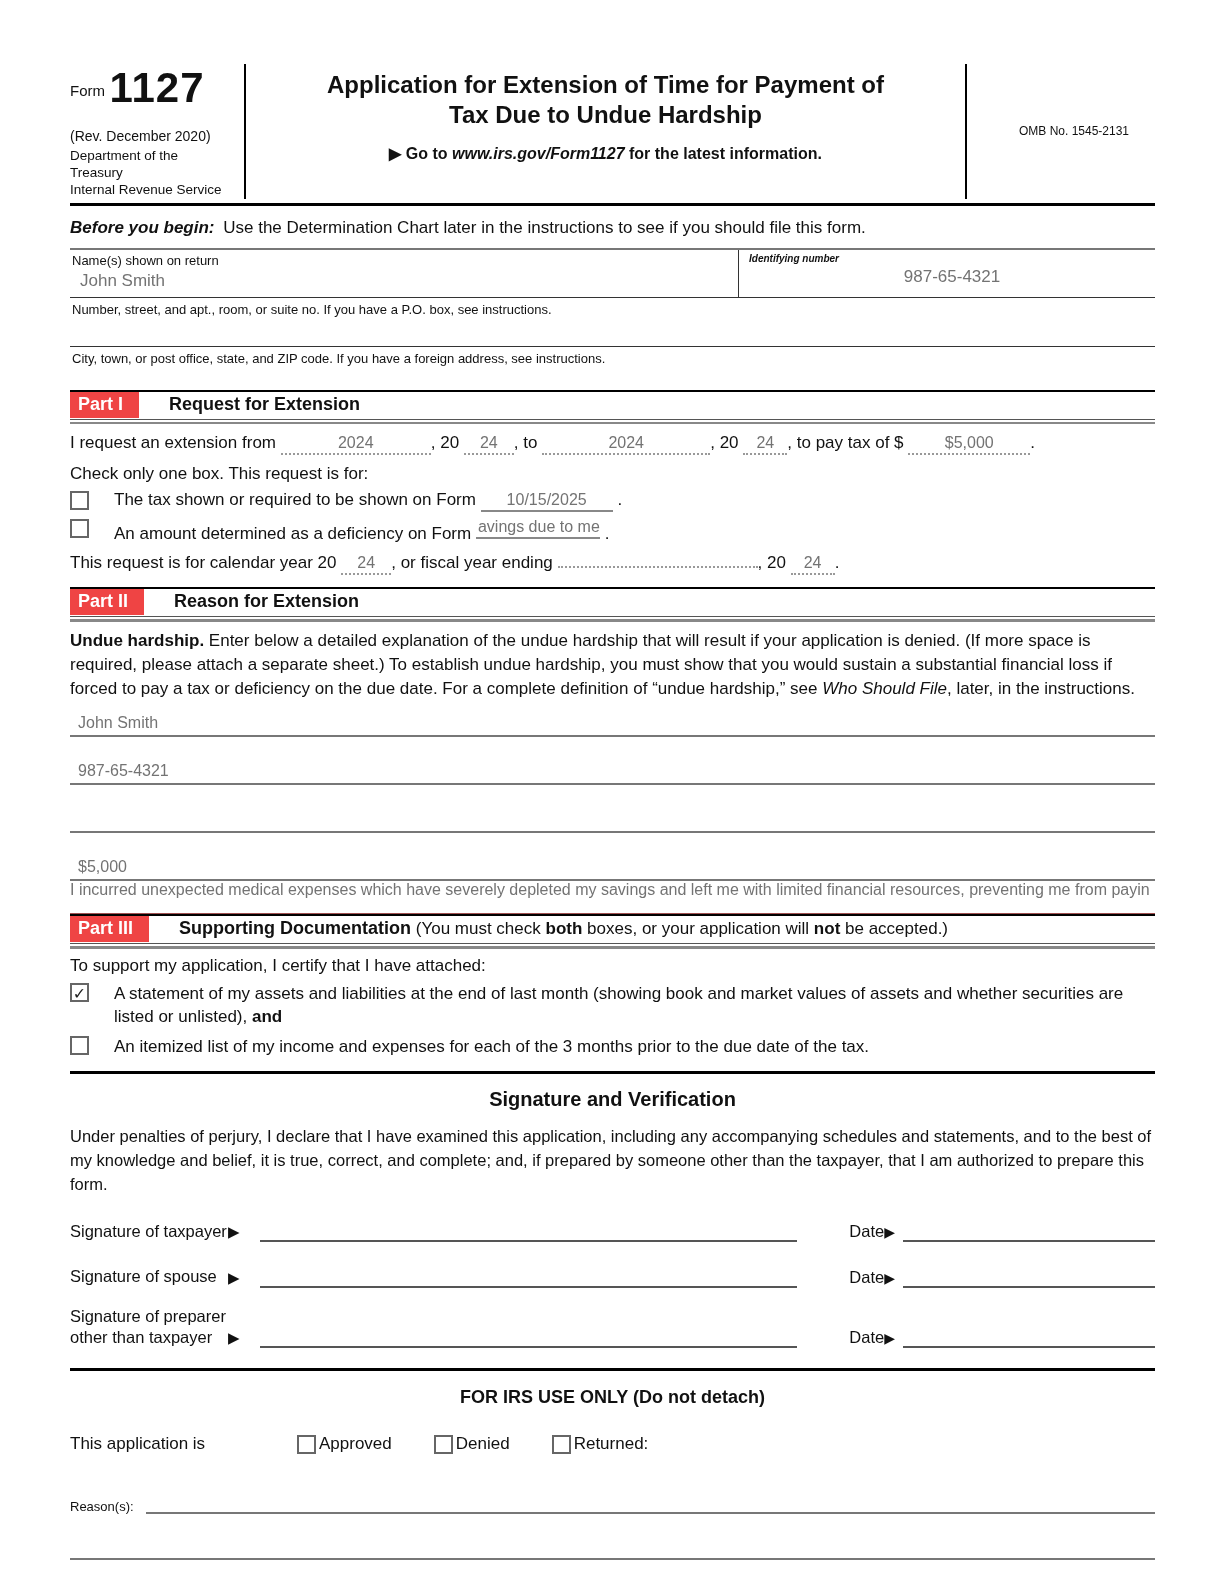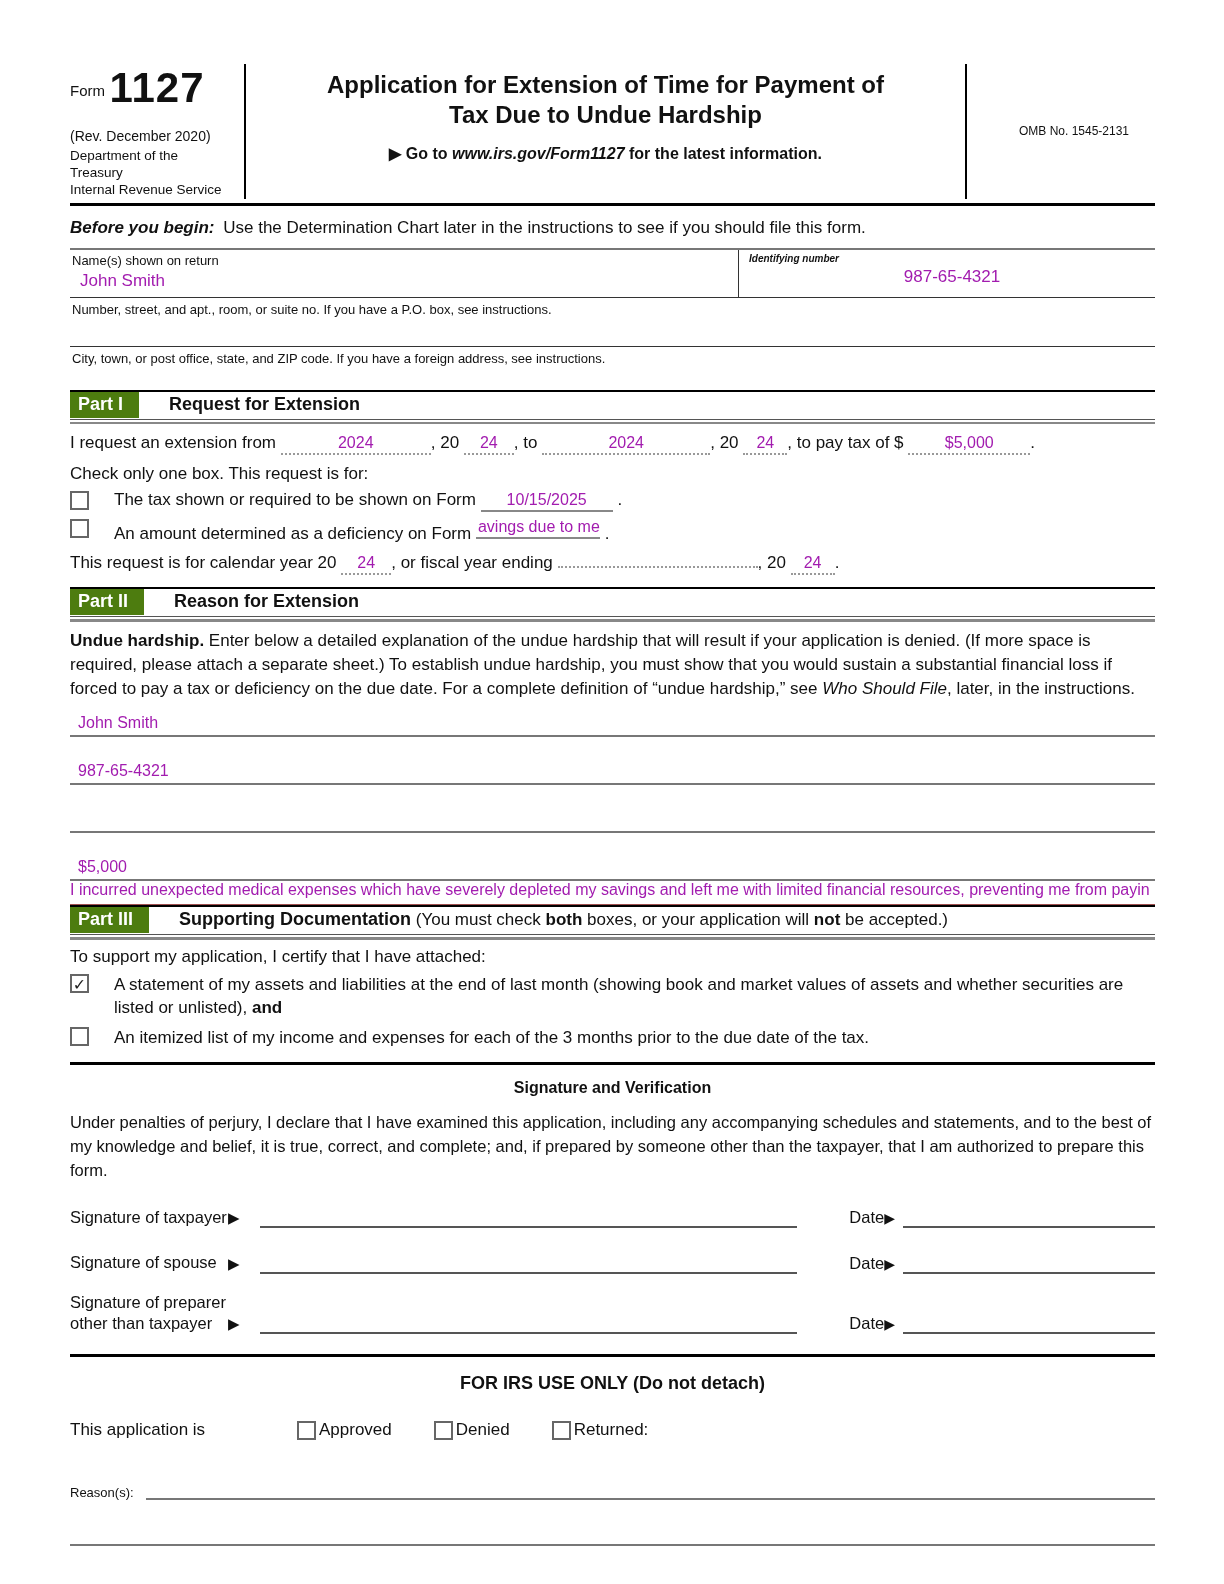--- a/index.html
+++ b/index.html
@@ -27,30 +27,30 @@
   .begin { font-size:17px; margin:12px 0 10px; }
   .begin b i { margin-right:4px; }
 
   
   .idtable { border-top:2.5px solid #777; }
   .idrow { display:flex; border-bottom:1.5px solid #333; }
   .idcell-l { flex:1; padding:3px 0 6px 2px; }
   .idcell-r { width:417px; border-left:1.5px solid #333; padding:3px 0 6px 10px; }
   .smalllabel { font-size:13px; }
   .boldlabel { font-size:10px; font-weight:bold;font-style:italic; }
-  .blue { color:#a21caf; }
+  .blue { color:#737373; }
   .idval { font-size:17px; margin-top:3px; padding-left:8px; }
   .idval-c { font-size:17px; margin-top:3px; text-align:center; }
   .addr-label { font-size:13px; padding:4px 0 0 2px; }
   .addr-space1 { height:30px; border-bottom:1.5px solid #333; }
   .addr-space2 { height:24px; }
 
   
   .part-hdr { border-top:2.5px solid #000; display:flex; align-items:stretch; }
-  .part-tag { background:#4d7c0f; color:#fff; font-weight:bold; font-size:18px; padding:2px 16px 3px 8px; }
+  .part-tag { background:#ef4444; color:#fff; font-weight:bold; font-size:18px; padding:2px 16px 3px 8px; }
   .part-title { font-size:18px; font-weight:bold; padding:2px 0 3px 30px; }
   .part-title .reg { font-weight:normal; font-size:17px; }
   .dblrule { border-top:1.5px solid #555; margin-top:1px; }
   .dblrule2 { height:2.5px; background:#888; margin-top:2px; }
 
   
   .p1 { font-size:17px; }
   .p1-line { margin-top:9px; }
   .fill { display:inline-block; text-align:center; font-size:16px; border-bottom:2px dotted #999; padding:0 4px 1px; vertical-align:baseline; }
   .fill-solid { display:inline-block; text-align:center; font-size:16px; border-bottom:2.5px solid #888; padding:0 4px 1px; vertical-align:baseline; }
@@ -60,32 +60,32 @@
   .cbrow { display:flex; align-items:flex-start; margin-top:6px; }
   .cb { flex:none; width:19px; height:19px; border:2px solid #666; display:inline-block; margin-top:1px;
         font-size:16px; line-height:17px; text-align:center; color:#222; }
   .cbrow .cbtext { margin-left:25px; }
 
   
   .p2-para { font-size:17px; line-height:1.42; margin-top:7px; }
   .ansrow { border-bottom:2.5px solid #777; position:relative; }
   .ansrow .v { position:absolute; bottom:3px; left:8px; font-size:16px; white-space:nowrap; }
   .ans1 { height:36px; } .ans { height:48px; }
-  .ans-overflow { height:24px; border-bottom:1.5px solid #a05050; position:relative; overflow:hidden; }
+  .ans-overflow { height:33px; border-bottom:1.5px solid #a05050; position:relative; overflow:hidden; }
   .ans-overflow .v { left:4px; bottom:4px; }
 
   
   .p3-intro { font-size:17px; margin-top:7px; }
   .p3-item { display:flex; align-items:flex-start; margin-top:6px; font-size:17px; line-height:1.4; }
   .p3-item .cbtext { margin-left:25px; }
 
   .thickrule { border-top:3px solid #000; } .mt12{margin-top:12px;text-align:right;} .mt20{margin-top:20px;}
 
   
-  .sig-title { text-align:center; font-size:16px; font-weight:bold; margin-top:14px; }
+  .sig-title { text-align:center; font-size:20px; font-weight:bold; margin-top:14px; }
   .sig-para { font-size:16.5px; line-height:1.45; margin-top:14px; }
   .sigrow { display:flex; align-items:flex-end; margin-top:24px; }
   .sig-label { width:158px; font-size:16.5px; line-height:1.3; }
   .arrowcell { width:32px; font-size:15px; padding-bottom:1px; }
   .sigline { flex:1; border-bottom:2px solid #555; height:20px; margin-right:52px; }
   .datecell { font-size:16.5px; white-space:nowrap; padding-bottom:1px; }
   .datecell .ar { font-size:14px; }
   .dateline { width:252px; border-bottom:2px solid #555; height:20px; margin-left:8px; }
   .sigrow.tight { margin-top:18px; }
 

